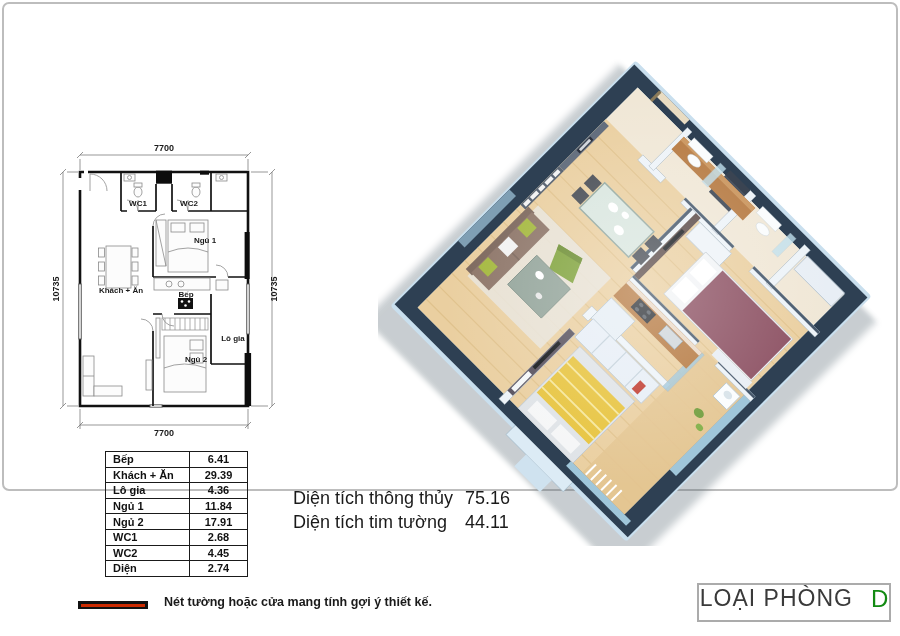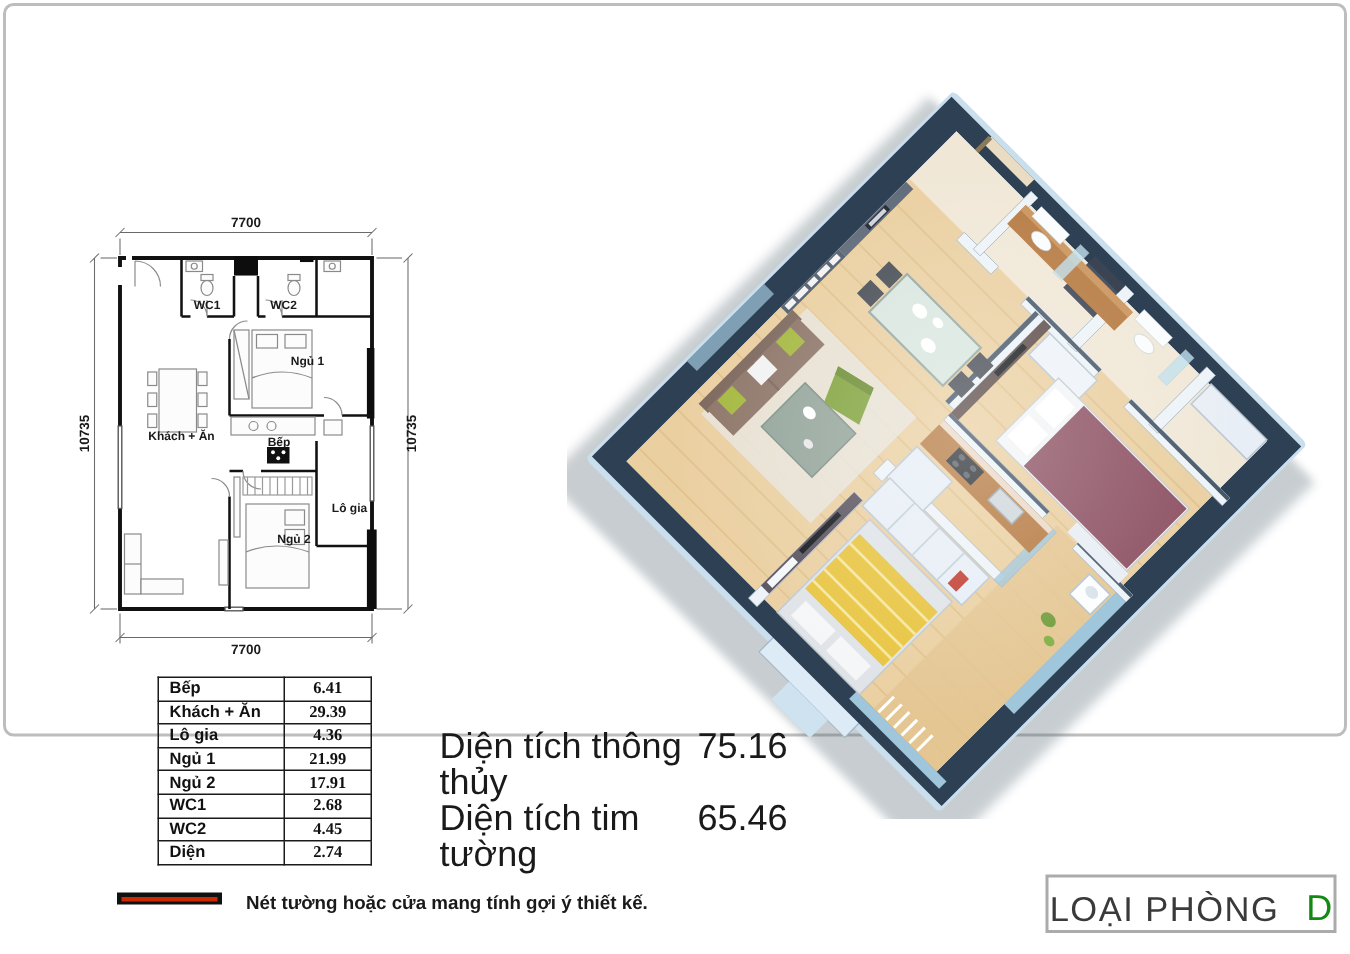--- a/index.html
+++ b/index.html
@@ -10,37 +10,37 @@
   
   .plan2d { position:absolute; left:50px; top:134px; width:240px; height:314px; }
   .plan2d text { font-family:"Liberation Sans", sans-serif; fill:#1a1a1a; }
   .rlabel { font-size:8px; font-weight:700; }
   .dlabel { font-size:9px; font-weight:700; }
 
   
   .area-table { position:absolute; left:105px; top:451px; border-collapse:collapse; }
   .area-table td { border:1px solid #1a1a1a; font-size:11px; font-weight:700; color:#111; height:15.6px; }
   .area-table td.lbl { width:84px; padding-left:7px; text-align:left; }
-  .area-table td.val { width:58px; text-align:center;font-family:Liberation Serif, serif; }
+  .area-table td.val { width:58px; text-align:center; }
 
   
   .summary { position:absolute; left:293px; top:486px; color:#1a1a1a; }
-  .summary-row { display:flex; font-size:24px; line-height:24px; }
+  .summary-row { display:flex; font-size:18px; line-height:24px;align-items:center; }
   .summary-row .s-lbl { width:172px; }
   .summary-row .s-val { width:60px; }
 
   
-  .legend { position:absolute; left:78px; top:595px; display:flex; align-items:flex-start; }
+  .legend { position:absolute; left:78px; top:595px; display:flex; align-items:flex-end; }
   .legend-swatch { position:relative; width:70px; height:8px; background:#111; margin-right:16px; }
   .legend-swatch .core { position:absolute; left:3px; right:3px; top:2.5px; height:3px; background:#cc2a00; }
   .legend-text { font-size:12.5px; font-weight:700; color:#1a1a1a; }
 
   
   .room-type { position:absolute; left:697px; top:583px; width:194px; height:39px; border:2px solid #ababab; background:#fff;
-               display:flex; align-items:flex-end; justify-content:center; gap:18px; }
+               display:flex; align-items:flex-start; justify-content:center; gap:18px; }
   .room-type .rt-label { font-size:23px; color:#3a3a3a; letter-spacing:1px; }
   .room-type .rt-value { font-size:24px; color:#128a12; font-weight:400; }
 
   
   .render3d { position:absolute; left:378px; top:26px; width:520px; height:520px; }
 </style>
 </head>
 <body>
 
 <div class="page">
@@ -199,21 +199,21 @@
       <tr>
           <td class="lbl">Khách + Ăn</td>
           <td class="val">29.39</td>
         </tr>
       <tr>
           <td class="lbl">Lô gia</td>
           <td class="val">4.36</td>
         </tr>
       <tr>
           <td class="lbl">Ngủ 1</td>
-          <td class="val">21.99</td>
+          <td class="val">11.84</td>
         </tr>
       <tr>
           <td class="lbl">Ngủ 2</td>
           <td class="val">17.91</td>
         </tr>
       <tr>
           <td class="lbl">WC1</td>
           <td class="val">2.68</td>
         </tr>
       <tr>
@@ -227,21 +227,21 @@
     </tbody>
   </table>
 
   <div class="summary">
     <div class="summary-row">
       <span class="s-lbl">Diện tích thông thủy</span>
       <span class="s-val">75.16</span>
     </div>
     <div class="summary-row">
       <span class="s-lbl">Diện tích tim tường</span>
-      <span class="s-val">65.46</span>
+      <span class="s-val">44.11</span>
     </div>
   </div>
 
   <div class="legend">
     <div class="legend-swatch">
         <div class="core"></div>
       </div>
     <div class="legend-text">Nét tường hoặc cửa mang tính gợi ý thiết kế.</div>
   </div>
 

